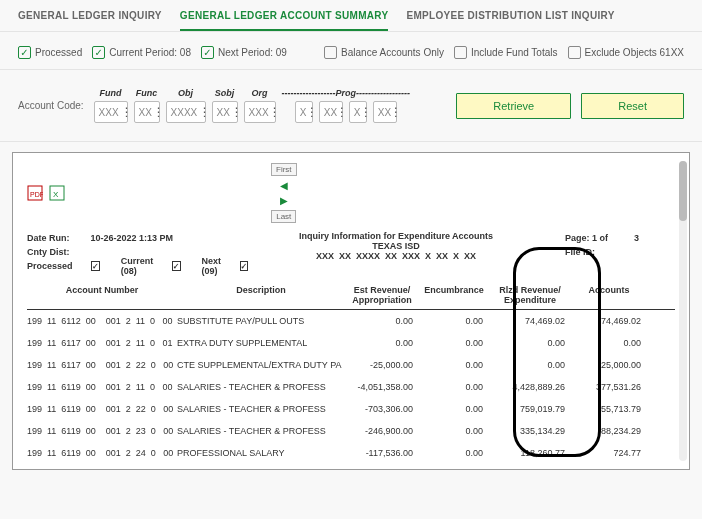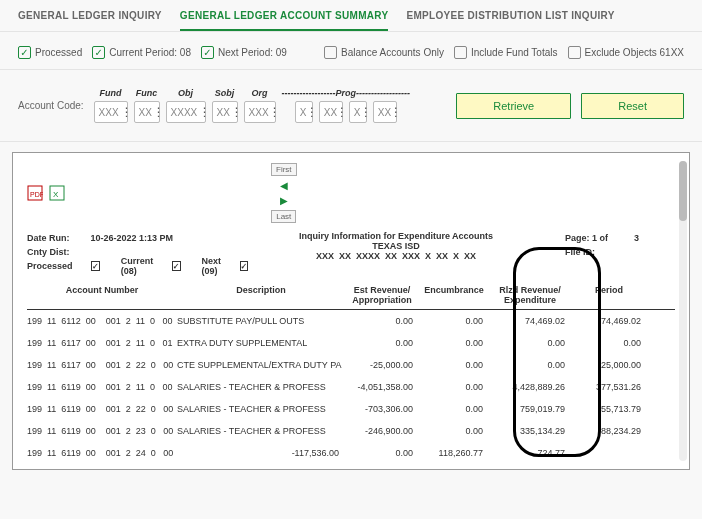--- a/index.html
+++ b/index.html
@@ -258,21 +258,21 @@
           </div>
       </div>
     </div>
 
     <div class="gridhdr">
       <div class="l">Account Number</div>
       <div class="l">Description</div>
       <div><span>Est Revenue/</span><br><span>Appropriation</span></div>
       <div>Encumbrance</div>
       <div><span>Rlzd Revenue/</span><br><span>Expenditure</span></div>
-      <div>Period</div>
+      <div>Accounts</div>
     </div>
 
     <div class="gridbody" id="gridbody">
         <div class="grow">
           <div class="acnum">199  11  6112  00    001  2  11  0   00</div>
           <div class="desc">SUBSTITUTE PAY/PULL OUTS</div>
           <div class="num">0.00</div>
           <div class="num">0.00</div>
           <div class="num">74,469.02</div>
           <div class="num">74,469.02</div>
@@ -312,20 +312,21 @@
         <div class="grow">
           <div class="acnum">199  11  6119  00    001  2  23  0   00</div>
           <div class="desc">SALARIES - TEACHER &amp; PROFESS</div>
           <div class="num">-246,900.00</div>
           <div class="num">0.00</div>
           <div class="num">335,134.29</div>
           <div class="num">88,234.29</div>
         </div>
         <div class="grow">
           <div class="acnum">199  11  6119  00    001  2  24  0   00</div>
+          <div class="desc">PROFESSIONAL SALARY</div>
           <div class="num">-117,536.00</div>
           <div class="num">0.00</div>
           <div class="num">118,260.77</div>
           <div class="num">724.77</div>
         </div>
       </div>
 
   </div>
 
   <div class="highlight-oval"></div>

